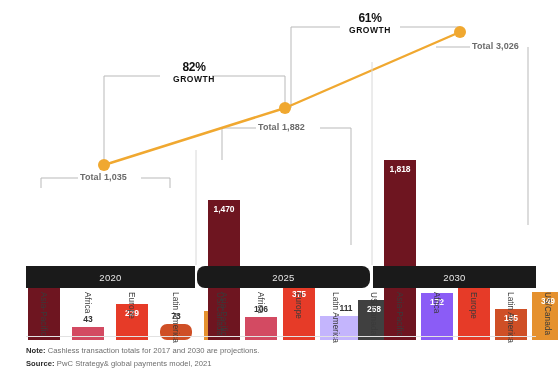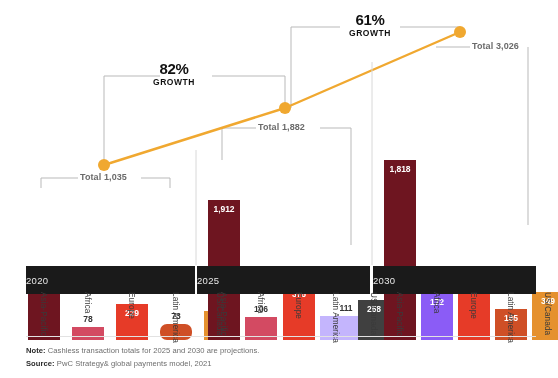--- a/index.html
+++ b/index.html
@@ -57,25 +57,25 @@
     color: #ffffff;
   }
   .bar-value.outside {
     top: -13px;
     color: #333333;
   }
 
   
   .year-band {
     position: absolute;
-    height: 28px;
+    height: 22px;
     background: #1a1a1a;
     display: flex;
     align-items: center;
-    justify-content: flex-start;
+    justify-content: center;
   }
   .year-band-label {
     color: #e8e8e8;
     font-size: 9.5px;
     letter-spacing: 0.3px;
   }
 
   
   .cat-label {
     position: absolute;
@@ -88,21 +88,21 @@
     letter-spacing: 0.1px;
   }
 
   
   .growth-label {
     position: absolute;
     text-align: center;
     white-space: nowrap;
   }
   .growth-pct {
-    font-size: 15px;
+    font-size: 12px;
     font-weight: bold;
     color: #111111;
     letter-spacing: -0.3px;
     line-height: 1.05;
   }
   .growth-word {
     font-size: 8.5px;
     font-weight: bold;
     color: #111111;
     letter-spacing: 0.55px;
@@ -147,34 +147,34 @@
 <body>
 
 <div id="page">
 
   <div id="plot">
 
     <div class="bar" style="left:28px; width:32px; height:68px; background:#6e1520;">
       <span class="bar-value inside">494</span>
     </div>
     <div class="bar" style="left:72px; width:32px; height:13px; background:#d34a62;">
-      <span class="bar-value outside">78</span>
+      <span class="bar-value outside">43</span>
     </div>
     <div class="bar" style="left:116px; width:32px; height:36px; background:#e63b28;">
       <span class="bar-value inside">229</span>
     </div>
     <div class="bar" style="left:160px; width:32px; height:16px; background:#cf4f26;border-radius:7px;">
       <span class="bar-value outside">73</span>
     </div>
     <div class="bar" style="left:204px; width:32px; height:29px; background:#e5912e;">
       <span class="bar-value inside">180</span>
     </div>
 
     <div class="bar" style="left:208px; width:32px; height:140px; background:#6e1520;">
-      <span class="bar-value inside">1,912</span>
+      <span class="bar-value inside">1,470</span>
     </div>
     <div class="bar" style="left:245px; width:32px; height:23px; background:#d34a62;">
       <span class="bar-value outside">106</span>
     </div>
     <div class="bar" style="left:283px; width:32px; height:55px; background:#e63b28;">
       <span class="bar-value inside">375</span>
     </div>
     <div class="bar" style="left:320px; width:52px; height:24px; background:#c4b5fd;">
       <span class="bar-value outside">111</span>
     </div>
@@ -228,38 +228,38 @@
       <polyline points="104,165 285,108 460,32" fill="none" stroke="#f0a830" stroke-width="2.4" stroke-linecap="round" stroke-linejoin="round"></polyline>
 
       <circle cx="104" cy="165" r="6" fill="#f0a830"></circle>
       <circle cx="285" cy="108" r="6" fill="#f0a830"></circle>
       <circle cx="460" cy="32" r="6" fill="#f0a830"></circle>
 
       <line x1="196" y1="150" x2="196" y2="265" stroke="#d8d8d8" stroke-width="1"></line>
       <line x1="372" y1="62" x2="372" y2="265" stroke="#d8d8d8" stroke-width="1"></line>
     </svg>
 
-    <div class="growth-label" style="left:136px; top:61px; width:76px;text-align:center;">
+    <div class="growth-label" style="left:156px; top:61px; width:76px;text-align:center;">
       <div class="growth-pct">82%</div>
       <div class="growth-word">GROWTH</div>
     </div>
 
     <div class="growth-label" style="left:332px; top:12px; width:76px;">
       <div class="growth-pct">61%</div>
       <div class="growth-word">GROWTH</div>
     </div>
 
     <span class="total-label" style="left:80px; top:172px;">Total 1,035</span>
     <span class="total-label" style="left:258px; top:122px;">Total 1,882</span>
     <span class="total-label" style="left:472px; top:41px;">Total 3,026</span>
 
     <div class="year-band" style="left:26px; top:266px; width:169px;">
       <span class="year-band-label">2020</span>
     </div>
-    <div class="year-band" style="left:197px; top:266px; width:173px;">
+    <div class="year-band" style="left:197px; top:266px; width:173px;border-radius:8px;">
       <span class="year-band-label">2025</span>
     </div>
     <div class="year-band" style="left:373px; top:266px; width:163px;">
       <span class="year-band-label">2030</span>
     </div>
 
     <span class="cat-label" style="left:48px;  top:292px;">Asia-Pacific</span>
     <span class="cat-label" style="left:92px;  top:292px;">Africa</span>
     <span class="cat-label" style="left:136px; top:292px;">Europe</span>
     <span class="cat-label" style="left:180px; top:292px;">Latin America</span>
@@ -275,20 +275,20 @@
     <span class="cat-label" style="left:441px; top:292px;">Africa</span>
     <span class="cat-label" style="left:478px; top:292px;">Europe</span>
     <span class="cat-label" style="left:515px; top:292px;">Latin America</span>
     <span class="cat-label" style="left:552px; top:292px;">US/Canada</span>
 
   </div>
 
   <div id="foot-rule"></div>
   <div id="footer">
     <div class="foot-line">
-      <b>Note:</b><span> Cashless transaction totals for 2025 and 2030 are projections.</span>
+      <b>Note:</b><span> Cashless transaction totals for 2017 and 2030 are projections.</span>
     </div>
     <div class="foot-line">
       <b>Source:</b><span> PwC Strategy&amp; global payments model, 2021</span>
     </div>
   </div>
 
 </div>
 
 </body></html>

